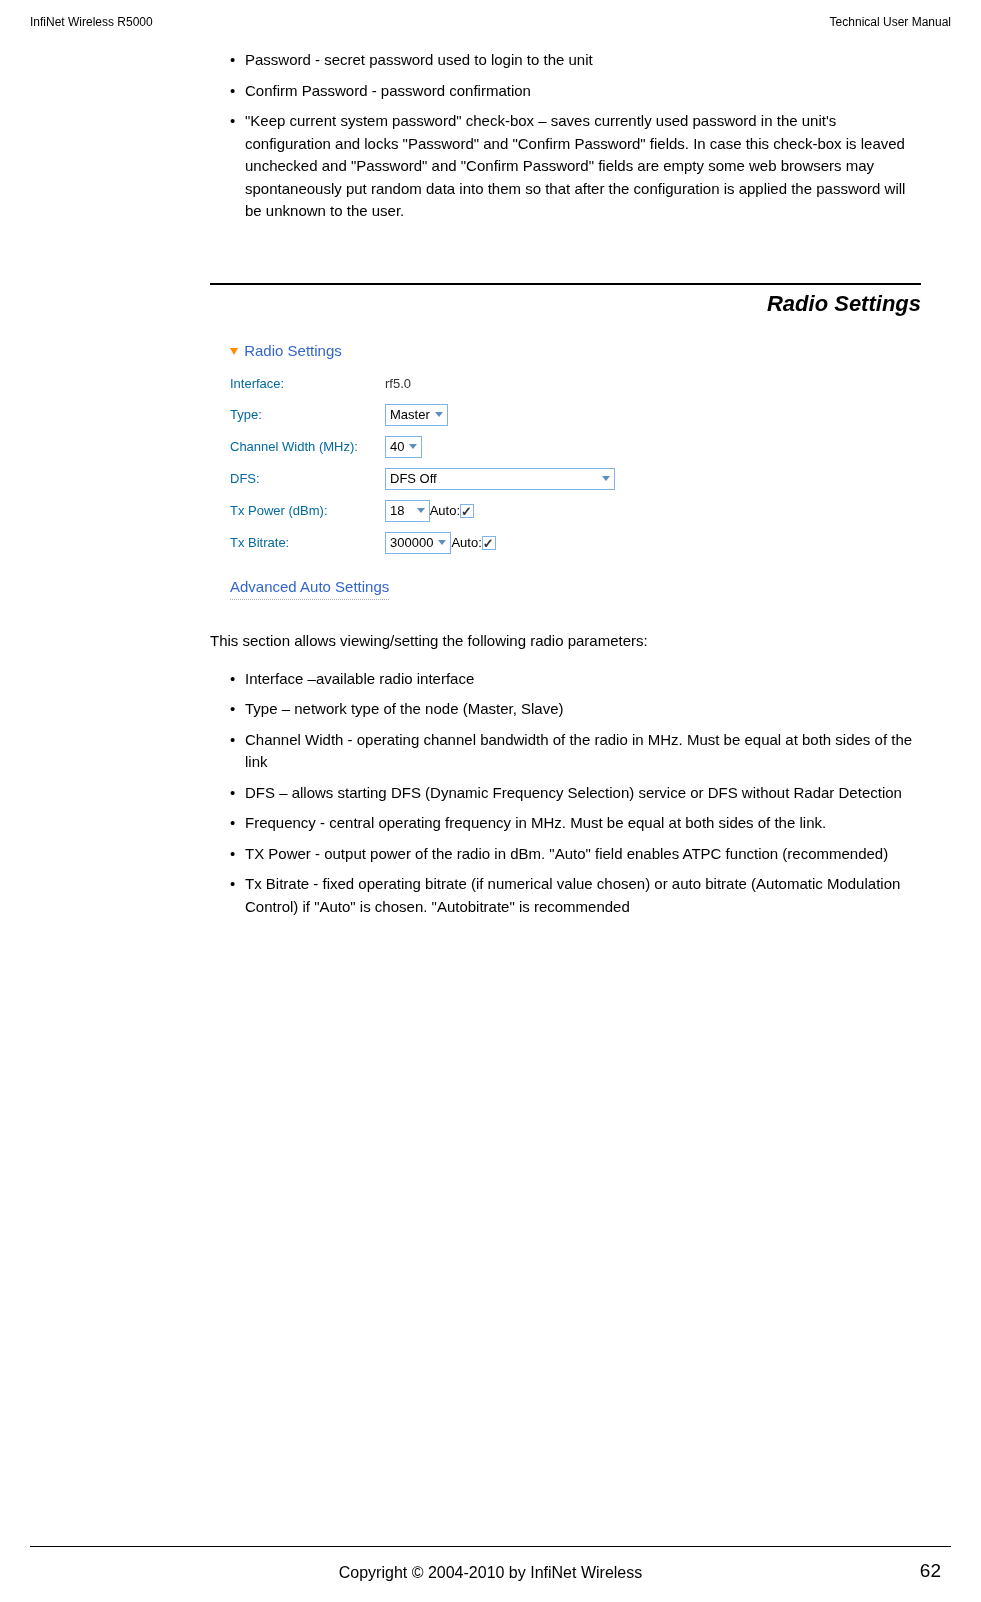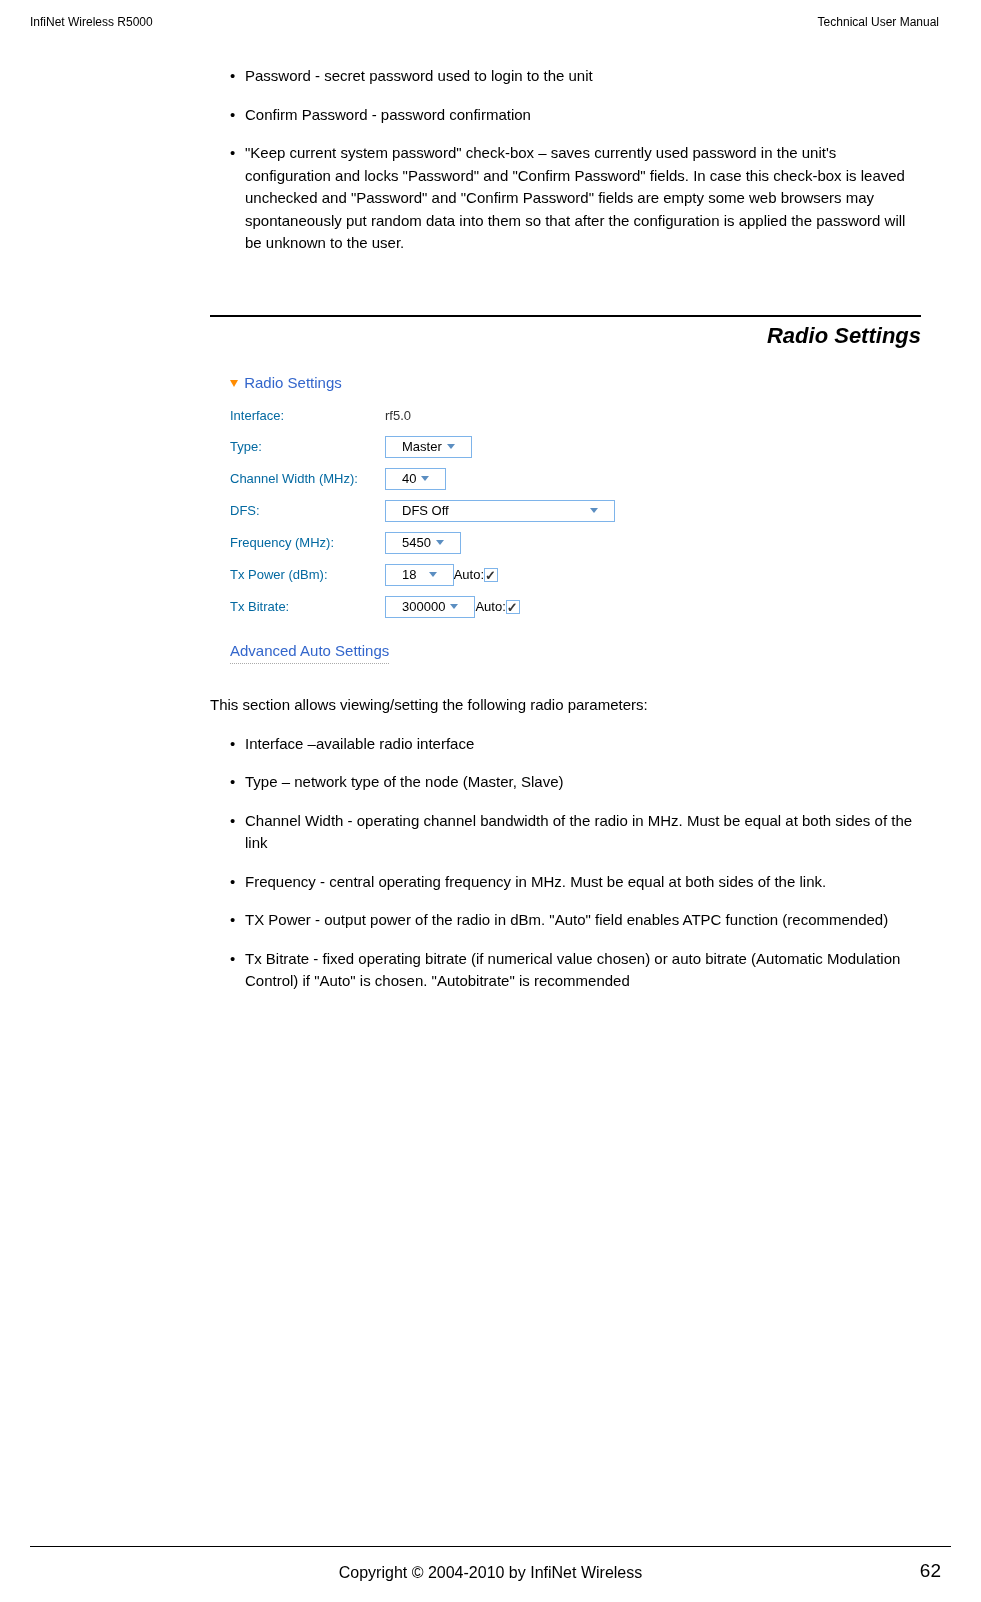--- a/index.html
+++ b/index.html
@@ -10,39 +10,38 @@
     body {
       font-family: Tahoma, Verdana, Arial, sans-serif;
       width: 981px;
       height: 1602px;
       background: white;
       position: relative;
     }
     .header {
       display: flex;
       justify-content: space-between;
-      padding: 15px 42px 0 30px;
+      padding: 15px 30px 0 30px;
       font-size: 12px;
     }
     .content {
       margin-left: 210px;
       margin-right: 60px;
       padding-top: 20px;
       font-size: 15px;
       line-height: 1.5;
     }
     ul {
       list-style: none;
     }
     ul li {
       position: relative;
       padding-left: 35px;
       margin-bottom: 8px;
       text-align: left;
-      margin-top: 16px;
     }
     ul li::before {
       content: "•";
       position: absolute;
       left: 20px;
       top: 0;
     }
     .section-header {
       border-top: 2px solid black;
       margin-top: 60px;
@@ -95,21 +94,21 @@
     }
     .ss-label.disabled {
       color: #aaa;
     }
     .ss-value {
       color: #333;
     }
     .ss-select {
       border: 1px solid #7eb4ea;
       background: white;
-      padding: 2px 16px;
+      padding: 2px 4px;
       display: inline-flex;
       align-items: center;
       height: 22px;
     }
     .ss-select.wide {
       width: 230px;
       justify-content: space-between;
       gap: 8px;
     }
     .ss-input {
@@ -218,27 +217,20 @@
     </div>
 
     <div class="ss-row">
       <span class="ss-label">DFS:</span>
       <span class="ss-select wide">
         <span>DFS Off</span>
         <span class="ss-dropdown-arrow"></span>
       </span>
     </div>
 
-    <div class="ss-row">
-      <span class="ss-label">Frequency (MHz):</span>
-      <span class="ss-select">
-        <span>5450</span>
-        <span class="ss-dropdown-arrow"></span>
-      </span>
-    </div>
 
 
     <div class="ss-row">
       <span class="ss-label">Tx Power (dBm):</span>
       <span class="ss-select">
         <span>18</span>&nbsp;&nbsp;
         <span class="ss-dropdown-arrow"></span>
       </span>
       <span class="ss-auto">Auto:</span>
       <span class="ss-checkbox checked"></span>
@@ -259,20 +251,21 @@
       <span>Advanced Auto Settings</span>
     </div>
   </div>
 
   <p class="intro">This section allows viewing/setting the following radio parameters:</p>
 
   <ul>
     <li><span>Interface –available radio interface</span></li>
     <li><span>Type – network type of the node (Master, Slave)</span></li>
     <li><span>Channel Width - operating channel bandwidth of the radio in MHz. Must be equal at both sides of the link</span></li>
+    <li><span>DFS – allows starting DFS (Dynamic Frequency Selection) service or DFS without Radar Detection</span></li>
     <li><span>Frequency - central operating frequency in MHz. Must be equal at both sides of the link.</span></li>
     <li><span>TX Power - output power of the radio in dBm. "Auto" field enables ATPC function (recommended)</span></li>
     <li><span>Tx Bitrate - fixed operating bitrate (if numerical value chosen) or auto bitrate (Automatic Modulation Control) if "Auto" is chosen. "Autobitrate" is recommended</span></li>
   </ul>
 
 </div>
 
 <div class="footer">
   <span>Copyright © 2004-2010 by InfiNet Wireless</span>
 </div>

